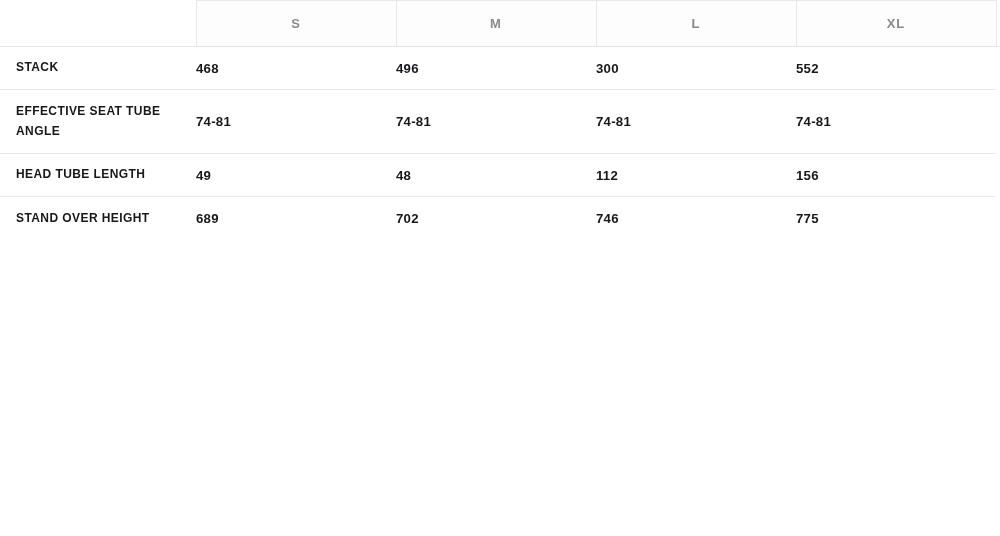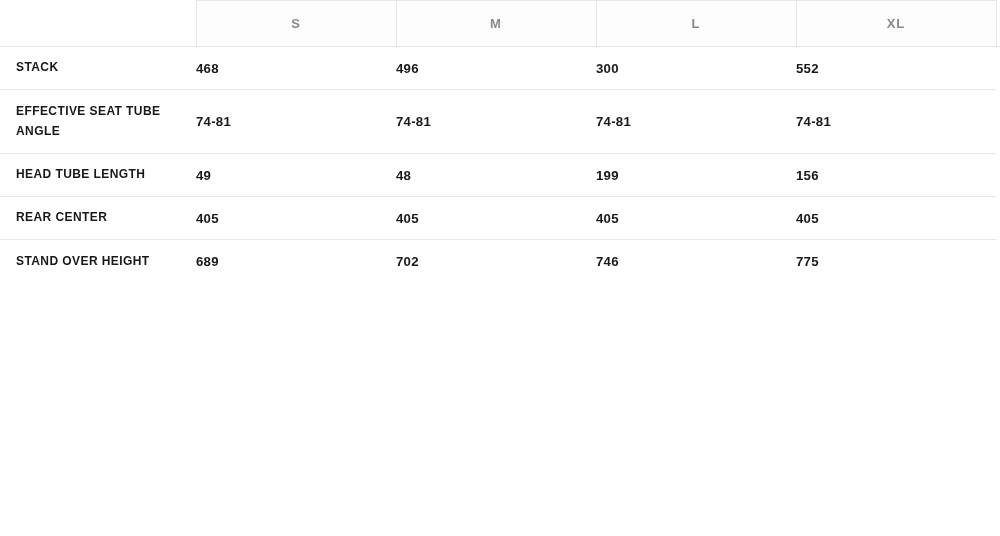--- a/index.html
+++ b/index.html
@@ -137,30 +137,22 @@
         <td class="row-value">74-81</td>
         <td class="row-value">74-81</td>
         <td class="row-value">74-81</td>
         <td class="row-value">74-81</td>
         <td class="tail-cell"></td>
       </tr>
       <tr>
         <td class="row-label">HEAD TUBE LENGTH</td>
         <td class="row-value">49</td>
         <td class="row-value">48</td>
-        <td class="row-value">199</td>
+        <td class="row-value">112</td>
         <td class="row-value">156</td>
-        <td class="tail-cell"></td>
-      </tr>
-      <tr>
-        <td class="row-label">REAR CENTER</td>
-        <td class="row-value">405</td>
-        <td class="row-value">405</td>
-        <td class="row-value">405</td>
-        <td class="row-value">405</td>
         <td class="tail-cell"></td>
       </tr>
       <tr>
         <td class="row-label">STAND OVER HEIGHT</td>
         <td class="row-value">689</td>
         <td class="row-value">702</td>
         <td class="row-value">746</td>
         <td class="row-value">775</td>
         <td class="tail-cell"></td>
       </tr>

